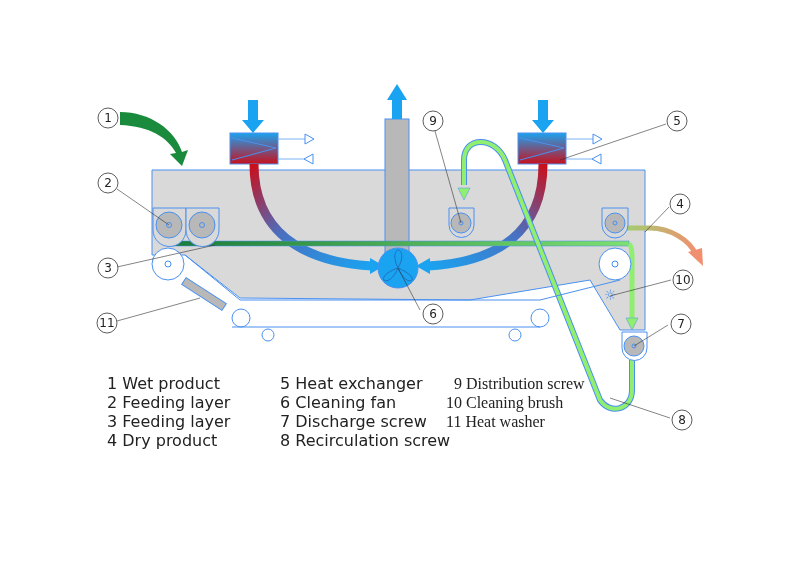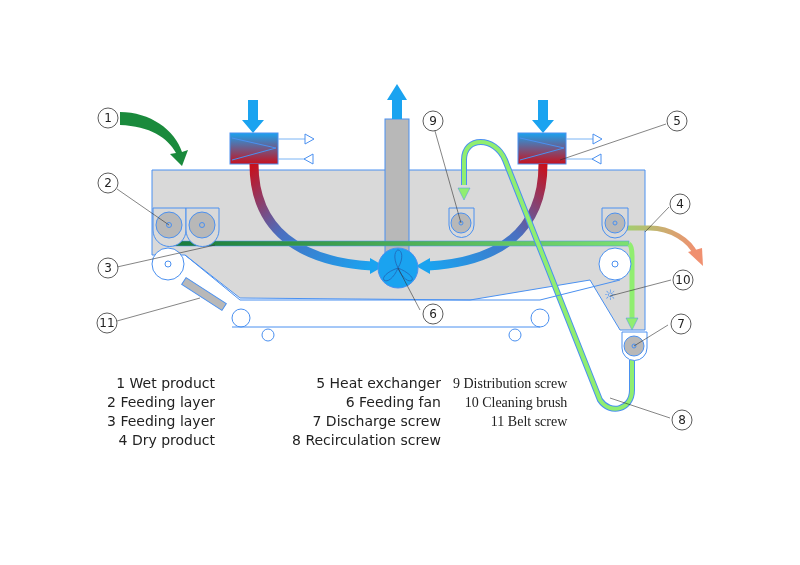--- a/index.html
+++ b/index.html
@@ -1,18 +1,18 @@
 <!DOCTYPE html>
 <html><head>
 <meta charset="utf-8">
 <style>
   html,body{margin:0;padding:0;background:#fff;}
   #wrap{position:relative;width:800px;height:565px;overflow:hidden;background:#fff;}
   svg{position:absolute;left:0;top:0;}
-  .legend{position:absolute;font-family:"DejaVu Sans",sans-serif;font-size:14px;color:#222;line-height:19px;text-align:right;}
+  .legend{position:absolute;font-family:"DejaVu Sans",sans-serif;font-size:16px;color:#222;line-height:19px;}
   .legend div{white-space:nowrap;}
   .callout text{font-family:"DejaVu Sans",sans-serif;font-size:12px;fill:#222;}
 </style>
 </head>
 <body>
 
 <div id="wrap">
 <svg width="800" height="565" viewBox="0 0 800 565">
   <defs>
     <linearGradient id="hx" x1="0" y1="0" x2="0" y2="1">
@@ -189,24 +189,24 @@
         </g>
   </g>
 </svg>
 
 <div class="legend" style="left:107px;top:374px;">
   <div><span>1</span> <span>Wet product</span></div>
   <div><span>2</span> <span>Feeding layer</span></div>
   <div><span>3</span> <span>Feeding layer</span></div>
   <div><span>4</span> <span>Dry product</span></div>
 </div>
-<div class="legend" style="left:280px;top:374px;margin-left:12px;">
+<div class="legend" style="left:280px;top:374px;">
   <div><span>5</span> <span>Heat exchanger</span></div>
-  <div><span>6</span> <span>Feeding fan</span></div>
+  <div><span>6</span> <span>Cleaning fan</span></div>
   <div><span>7</span> <span>Discharge screw</span></div>
   <div><span>8</span> <span>Recirculation screw</span></div>
 </div>
 <div class="legend" style="left:446px;top:374px;font-family:Liberation Serif, serif;">
   <div>&nbsp;&nbsp;<span>9</span> <span>Distribution screw</span></div>
   <div><span>10</span> <span>Cleaning brush</span></div>
-  <div><span>11</span> <span>Belt screw</span></div>
+  <div><span>11</span> <span>Heat washer</span></div>
 </div>
 </div>
 
 </body></html>

